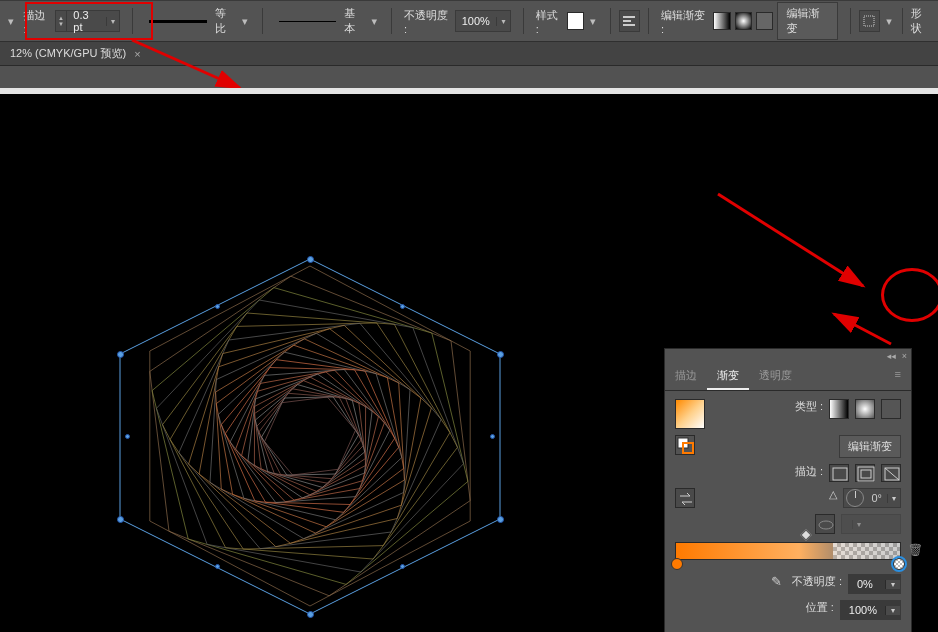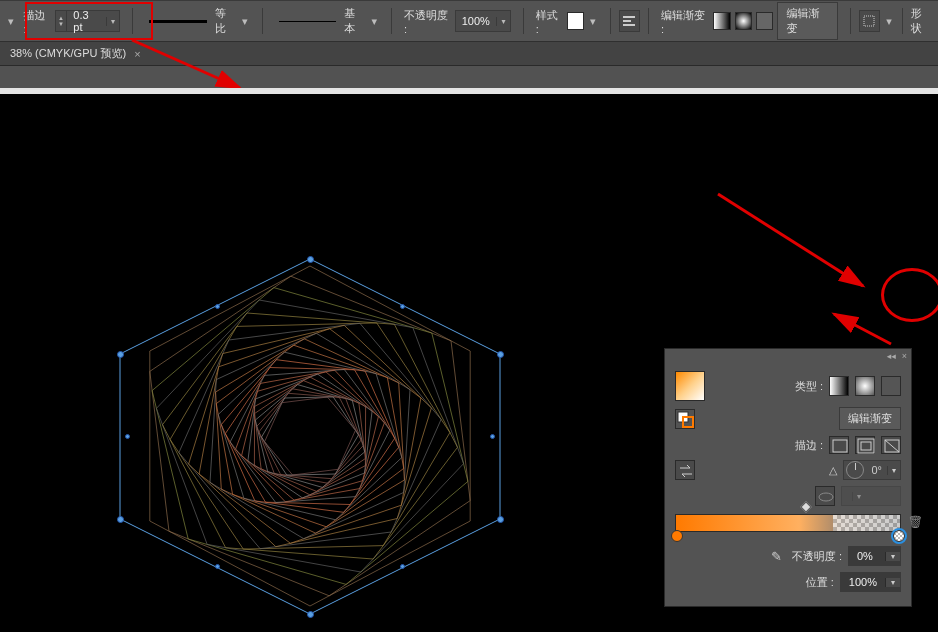--- a/index.html
+++ b/index.html
@@ -42,21 +42,21 @@
 .selhandle{position:absolute;width:7px;height:7px;background:#5a9fe0;border:1px solid #2255aa;border-radius:50%}
 
 
 .panel{position:absolute;right:26px;top:254px;width:248px;background:#535353;border:1px solid #2a2a2a;font-size:11px;color:#ccc}
 .panel-top{display:flex;justify-content:flex-end;padding:2px 4px;gap:6px}
 .panel-top span{cursor:pointer;font-size:9px;color:#aaa}
 .panel-tabs{display:flex;border-bottom:1px solid #2a2a2a}
 .ptab{padding:5px 10px;cursor:pointer;color:#999}
 .ptab.on{color:#eee;border-bottom:2px solid #eee}
 .panel-body{padding:8px 10px}
-.prow{display:flex;align-items:center;gap:6px;margin-bottom:6px}
+.prow{display:flex;gap:6px;margin-bottom:6px}
 .bigsw{width:30px;height:30px;background:linear-gradient(135deg,#ff8a00,#ffd089 50%,#fff);border:1px solid #2a2a2a}
 .tsw{width:20px;height:20px;border:1px solid #2a2a2a;display:inline-block;cursor:pointer}
 .tsw.lin{background:linear-gradient(90deg,#fff,#000)}
 .tsw.rad{background:radial-gradient(circle,#fff,#555)}
 .tsw.none{background:#555;position:relative}
 .tsw.fillstroke{position:relative;background:transparent}
 .anglebox{display:flex;align-items:center;border:1px solid #3a3a3a;background:#4a4a4a;height:20px}
 .anglebox .dial{width:18px;height:18px;border-radius:50%;border:1px solid #888;margin:0 2px;position:relative}
 .anglebox .dial:after{content:"";position:absolute;left:50%;top:1px;width:1px;height:7px;background:#ccc}
 .anglebox .val{padding:0 5px}
@@ -179,21 +179,21 @@
   <defs>
       <marker id="ah1" markerWidth="10" markerHeight="10" refX="8" refY="3" orient="auto">
         <path d="M0,0 L9,3 L0,6 Z" fill="#e00000"></path>
       </marker>
     </defs>
   <line x1="2" y1="2" x2="110" y2="50" stroke="#e00000" stroke-width="3" marker-end="url(#ah1)"></line>
 </svg>
 
 <div class="tabbar">
   <div class="tab">
-    <span>38% (CMYK/GPU 预览)</span>
+    <span>12% (CMYK/GPU 预览)</span>
     <span class="close">×</span>
   </div>
 </div>
 
 <div class="canvas-wrap">
   <div class="ruler-h"></div>
   <div class="artboard">
 
     <div class="hexstage">
       <svg width="420" height="380" viewBox="0 0 420 380">
@@ -243,20 +243,27 @@
       <div class="selhandle" style="left:300px;top:320px;width:5px;height:5px"></div>
       <div class="selhandle" style="left:115px;top:320px;width:5px;height:5px"></div>
       <div class="selhandle" style="left:25px;top:190px;width:5px;height:5px"></div>
     </div>
 
     <div class="panel">
       <div class="panel-top">
         <span>◂◂</span>
         <span>×</span>
       </div>
+      <div class="panel-tabs">
+        <div class="ptab">描边</div>
+        <div class="ptab on">渐变</div>
+        <div class="ptab">透明度</div>
+        <div style="flex:1"></div>
+        <div class="ptab">≡</div>
+      </div>
 
       <div class="panel-body">
         <div class="prow">
           <div class="bigsw"></div>
           <div style="flex:1"></div>
           <span class="lbl">类型 :</span>
           <span class="tsw lin"></span>
           <span class="tsw rad"></span>
           <span class="tsw none"></span>
         </div>

